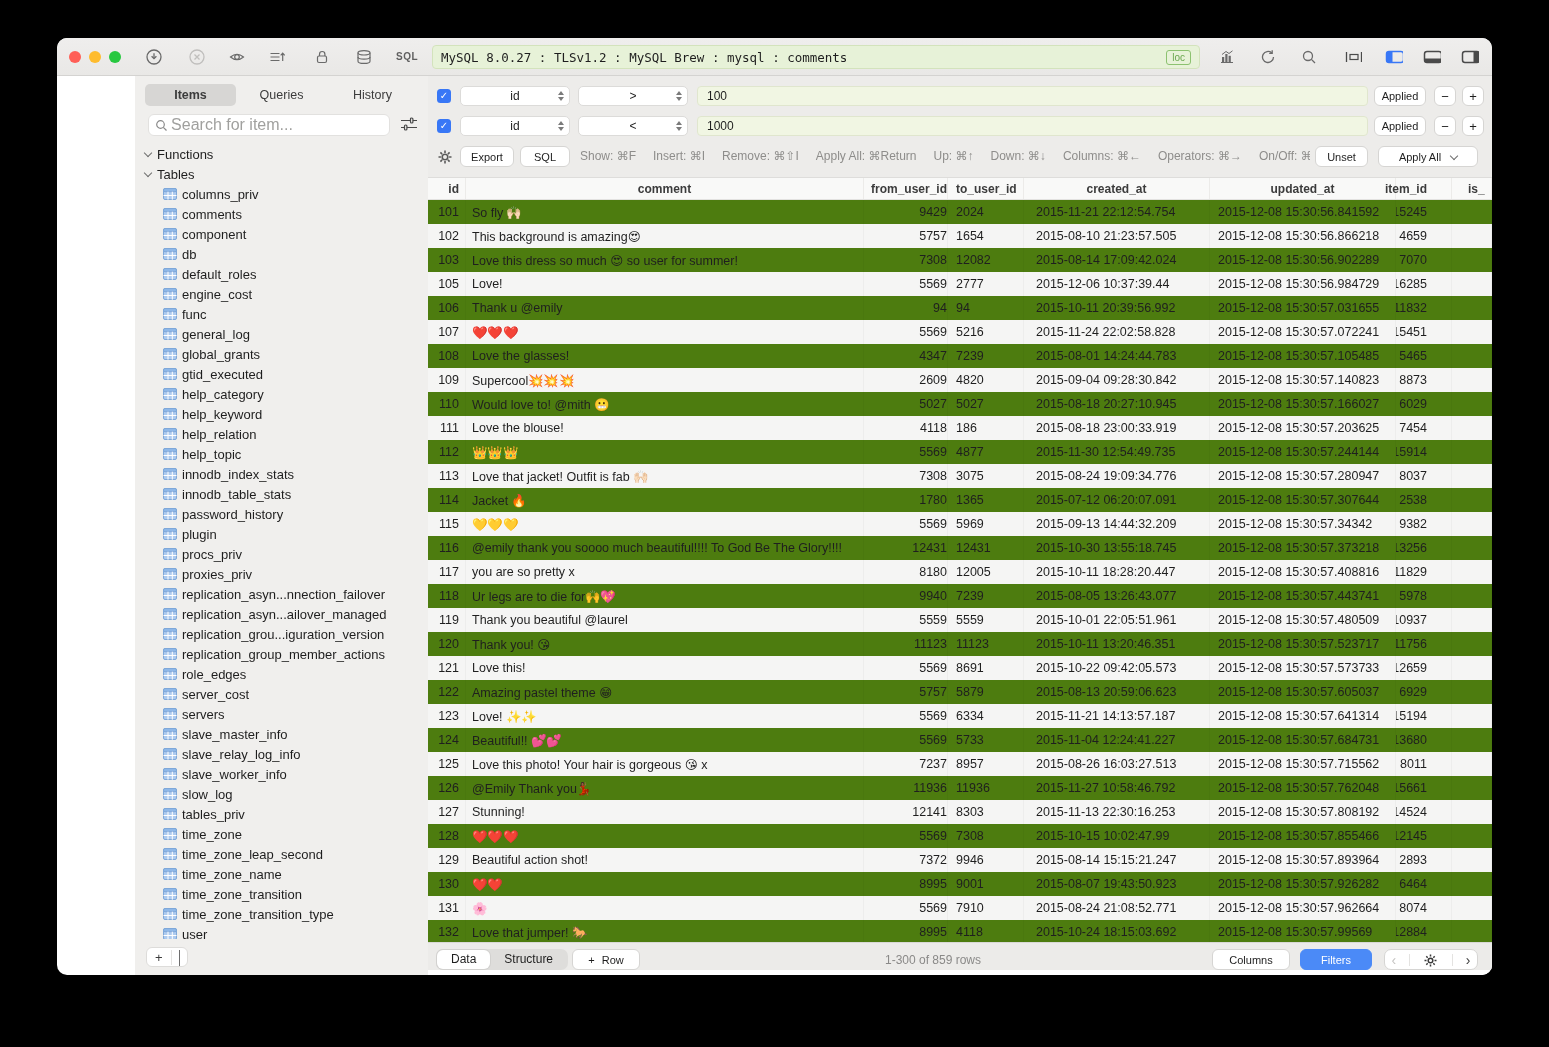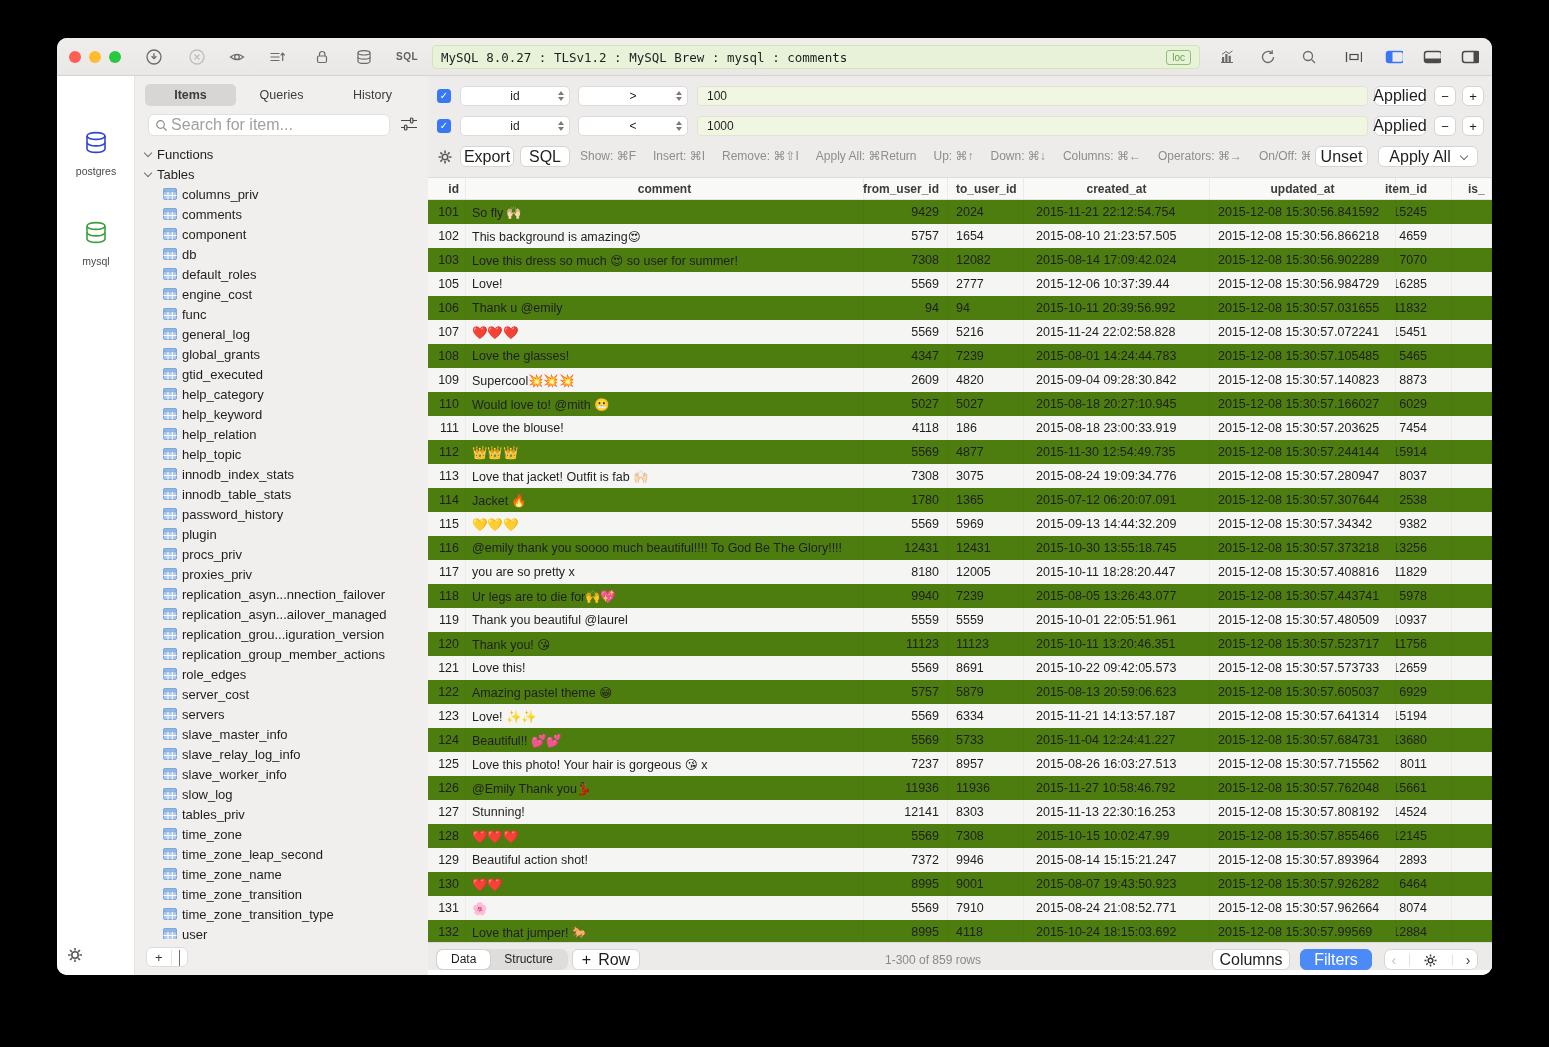--- a/index.html
+++ b/index.html
@@ -45,21 +45,21 @@
   
   .main { position:absolute; left:371px; top:38px; width:1064px; height:899px; background:#fff; }
   .filter-panel { position:absolute; top:0; left:0; width:100%; height:102px; background:#EDECEA; border-bottom:1px solid #DEDDDB; }
   .f-row { position:absolute; left:0; width:100%; height:20px; }
   .f-check { position:absolute; left:9px; top:3px; width:14px; height:14px; background:#3877F6; border-radius:3.5px; color:#fff; font-size:10px; line-height:14px; text-align:center; }
   .f-select { position:absolute; top:0; height:20px; background:#fff; border:1px solid #DCDBD9; border-radius:5px; font-size:12px; color:#1E1E1E; display:flex; align-items:center; justify-content:center; }
   .f-select .steppers { position:absolute; right:5px; top:4px; display:flex; flex-direction:column; gap:2px; }
   .tri-up { width:0; height:0; border-left:3.5px solid transparent; border-right:3.5px solid transparent; border-bottom:4px solid #7A7A7A; }
   .tri-dn { width:0; height:0; border-left:3.5px solid transparent; border-right:3.5px solid transparent; border-top:4px solid #7A7A7A; }
   .f-value { position:absolute; left:269px; top:0; width:671px; height:20px; background:#F1F6E3; border:1px solid #E0E6CE; border-radius:4px; font-size:12px; color:#1E1E1E; padding:0 9px; outline:none; font-family:inherit; }
-  .btn { background:#fff; border:1px solid #D6D5D3; border-radius:6px; font-size:16px; color:#1E1E1E; display:flex; align-items:center; justify-content:center; }
+  .btn { background:#fff; border:1px solid #D6D5D3; border-radius:6px; font-size:11px; color:#1E1E1E; display:flex; align-items:center; justify-content:center; }
   .f-applied { position:absolute; left:946px; top:0; width:52px; height:20px; }
   .f-minus { position:absolute; left:1006px; top:0; width:22px; height:20px; font-size:13px; }
   .f-plus { position:absolute; left:1034px; top:0; width:22px; height:20px; font-size:13px; }
   .f-toolbar { position:absolute; top:70px; left:0; width:100%; height:22px; }
   .tb-gear { position:absolute; left:8px; top:2px; width:18px; height:18px; }
   .btn-export { position:absolute; left:32px; top:0; width:54px; height:21px; }
   .btn-sql { position:absolute; left:92px; top:0; width:50px; height:21px; }
   .shortcuts { position:absolute; left:152px; top:3px; width:730px; overflow:hidden; white-space:nowrap; font-size:12px; color:#8E8D8B; }
   .shortcuts span { margin-right:17px; }
   .btn-unset { position:absolute; left:887px; top:0; width:53px; height:21px; }
@@ -68,21 +68,21 @@
 
   
   .grid-head { position:absolute; top:102px; left:0; width:100%; height:22px; background:#F9F9F8; border-bottom:1px solid #E3E2E0; display:grid; grid-template-columns:38px 398px 84px 76px 186px 186px 56px 40px; font-size:12px; font-weight:600; color:#3C3C3C; align-items:center; }
   .grid-head > div { height:100%; display:flex; align-items:center; border-right:1px solid #ECEBE9; }
   .rows { position:absolute; top:124px; left:0; width:100%; height:742px; overflow:hidden; }
   .trow { height:24px; display:grid; grid-template-columns:38px 398px 84px 76px 186px 186px 56px 40px; align-items:center; font-size:12.5px; color:#1F1F1F; background:#4d7c0f; }
   .trow.alt { background:#F5F5F4; }
   .trow > span { height:100%; display:flex; align-items:center; overflow:hidden; white-space:nowrap; border-right:1px solid rgba(0,0,0,0.03); }
   .c-id      { justify-content:flex-end; padding-right:6px; }
   .c-comment { justify-content:flex-start; padding-left:6px; }
-  .c-from    { justify-content:flex-end; padding-right:8px;margin-left:25px; }
+  .c-from    { justify-content:flex-end; padding-right:0;margin-left:25px; }
   .c-to      { justify-content:flex-start; padding-left:8px; }
   .c-created { justify-content:flex-start; padding-left:12px; }
   .c-updated { justify-content:flex-start; padding-left:8px; }
   .c-item    { justify-content:flex-end; padding-right:24px; }
   .c-is      { justify-content:flex-start; padding-left:16px;text-align:center; }
   .grid-head .c-comment, .grid-head .c-created, .grid-head .c-updated { justify-content:center; padding:0; }
 
   
   .statusbar { position:absolute; top:866px; left:0; width:100%; height:28px; background:#ECEBE9; border-top:1px solid #D9D8D6; }
   .seg { position:absolute; left:8px; top:6px; height:21px; background:#DEDDDB; border-radius:7px; display:flex; padding:1px; }
@@ -192,44 +192,20 @@
         </svg>
     </div>
     <div class="tb-icon" style="left:1404px">
       <svg width="20" height="18">
           <rect x="1.5" y="3.5" width="17" height="11" rx="2.5" fill="none" stroke="#4A4A4A" stroke-width="1.5"></rect>
           <path d="M12.5 3.5H16a2.5 2.5 0 0 1 2.5 2.5v6a2.5 2.5 0 0 1-2.5 2.5h-3.5v-11z" fill="#4A4A4A"></path>
         </svg>
     </div>
   </div>
 
-  <div class="rail">
-    <div class="rail-conn" style="top:52px">
-      <svg width="30" height="30">
-          <ellipse cx="15" cy="8" rx="9" ry="3.4" fill="none" stroke="#2F46D0" stroke-width="1.6"></ellipse>
-          <path d="M6 8v13c0 1.9 4 3.4 9 3.4s9-1.5 9-3.4V8" fill="none" stroke="#2F46D0" stroke-width="1.6"></path>
-          <path d="M6 14.5c0 1.9 4 3.4 9 3.4s9-1.5 9-3.4" fill="none" stroke="#2F46D0" stroke-width="1.6"></path>
-        </svg>
-      <div class="lbl">postgres</div>
-    </div>
-    <div class="rail-conn" style="top:142px">
-      <svg width="30" height="30">
-          <ellipse cx="15" cy="8" rx="9" ry="3.4" fill="none" stroke="#3E9E3E" stroke-width="1.6"></ellipse>
-          <path d="M6 8v13c0 1.9 4 3.4 9 3.4s9-1.5 9-3.4V8" fill="none" stroke="#3E9E3E" stroke-width="1.6"></path>
-          <path d="M6 14.5c0 1.9 4 3.4 9 3.4s9-1.5 9-3.4" fill="none" stroke="#3E9E3E" stroke-width="1.6"></path>
-        </svg>
-      <div class="lbl">mysql</div>
-    </div>
-    <div class="rail-gear">
-      <svg width="20" height="20">
-          <circle cx="10" cy="10" r="3.2" fill="none" stroke="#5A5A5A" stroke-width="1.6"></circle>
-          <path d="M10 3v2.6M10 14.4V17M3 10h2.6M14.4 10H17M5 5l1.9 1.9M13.1 13.1 15 15M15 5l-1.9 1.9M6.9 13.1 5 15" stroke="#5A5A5A" stroke-width="1.6"></path>
-        </svg>
-    </div>
-  </div>
 
   <div class="sidebar">
     <div class="side-tabs">
       <div class="side-tab active">Items</div>
       <div class="side-tab">Queries</div>
       <div class="side-tab">History</div>
     </div>
     <div class="search-box">
       <svg width="13" height="13">
           <circle cx="5.5" cy="5.5" r="3.8" fill="none" stroke="#8A8A8A" stroke-width="1.2"></circle>

